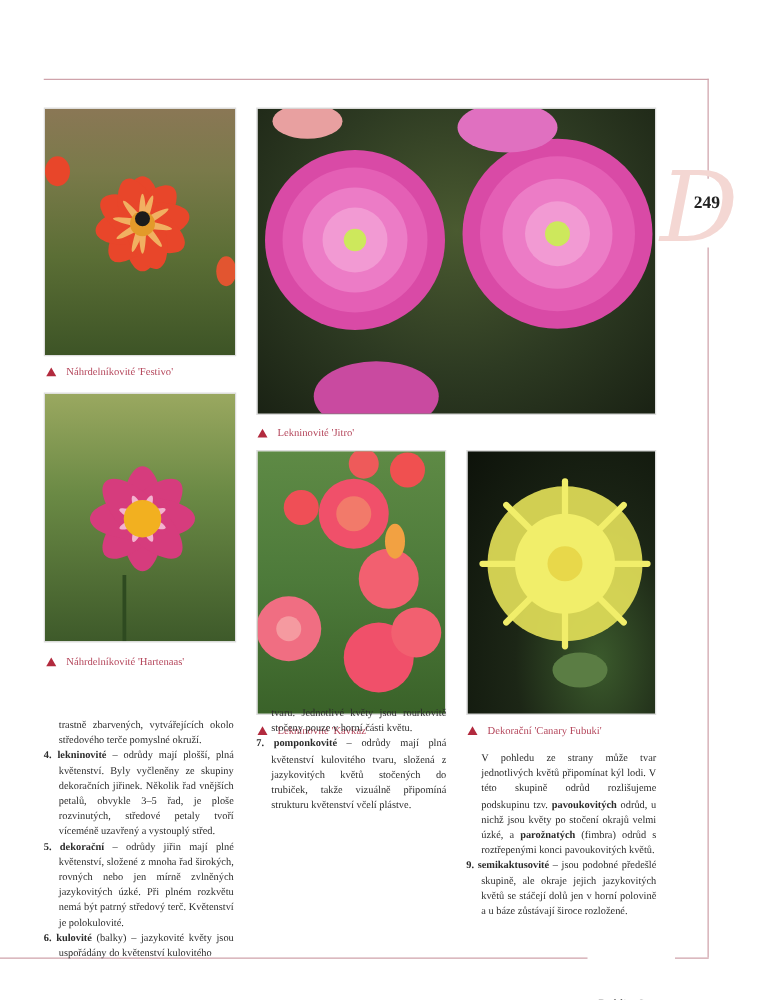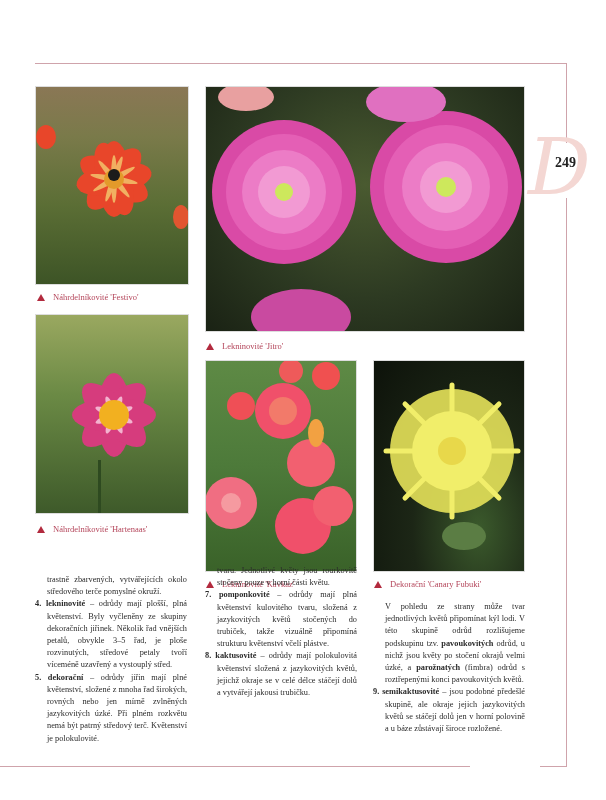--- a/index.html
+++ b/index.html
@@ -152,24 +152,24 @@
   </svg>
 </div>
 <div class="caption" style="left:374px;top:579px;">
   <span class="tri"></span><span>Dekorační 'Canary Fubuki'</span>
 </div>
 
 <div class="textcol" style="left:35px;top:546px;width:152px;">
   <p style="padding-left:12px;margin-top:28px;">trastně zbarvených, vytvářejících okolo středového terče pomyslné okruží.</p>
   <p class="item"><b>4.</b> <b>lekninovité</b><span> – odrůdy mají plošší, plná květenství. Byly vyčleněny ze skupiny dekoračních jiřinek. Několik řad vnějších petalů, obvykle 3–5 řad, je ploše rozvinutých, středové petaly tvoří víceméně uzavřený a vystouplý střed.</span></p>
   <p class="item"><b>5.</b> <b>dekorační</b><span> – odrůdy jiřin mají plné květenství, složené z mnoha řad širokých, rovných nebo jen mírně zvlněných jazykovitých úzké. Při plném rozkvětu nemá být patrný středový terč. Květenství je polokulovité.</span></p>
+  <p class="item"><b>6.</b> <b>kulovité</b><span> (balky) – jazykovité květy jsou uspořádány do květenství kulovitého</span></p>
 </div>
 
 <div class="textcol" style="left:205px;top:565px;width:152px;">
   <p style="padding-left:12px;">tvaru. Jednotlivé květy jsou rourkovitě stočeny pouze v horní části květu.</p>
   <p class="item"><b>7.</b> <b>pomponkovité</b><span> – odrůdy mají plná květenství kulovitého tvaru, složená z jazykovitých květů stočených do trubiček, takže vizuálně připomíná strukturu květenství včelí plástve.</span></p>
-  <p class="item"><b>8.</b> <b>kaktusovité</b><span> – odrůdy mají polokulovitá květenství složená z jazykovitých květů, jejichž okraje se v celé délce stáčejí dolů a vytvářejí jakousi trubičku.</span></p>
 </div>
 
 <div class="textcol" style="left:373px;top:601px;width:152px;">
   <p style="padding-left:12px;"><span>V pohledu ze strany může tvar jednotlivých květů připomínat kýl lodi. V této skupině odrůd rozlišujeme podskupinu tzv. </span><b>pavoukovitých</b><span> odrůd, u nichž jsou květy po stočení okrajů velmi úzké, a </span><b>parožnatých</b><span> (fimbra) odrůd s roztřepenými konci pavoukovitých květů.</span></p>
   <p class="item"><b>9.</b> <b>semikaktusovité</b><span> – jsou podobné předešlé skupině, ale okraje jejich jazykovitých květů se stáčejí dolů jen v horní polovině a u báze zůstávají široce rozložené.</span></p>
 </div>
 
 </body></html>

